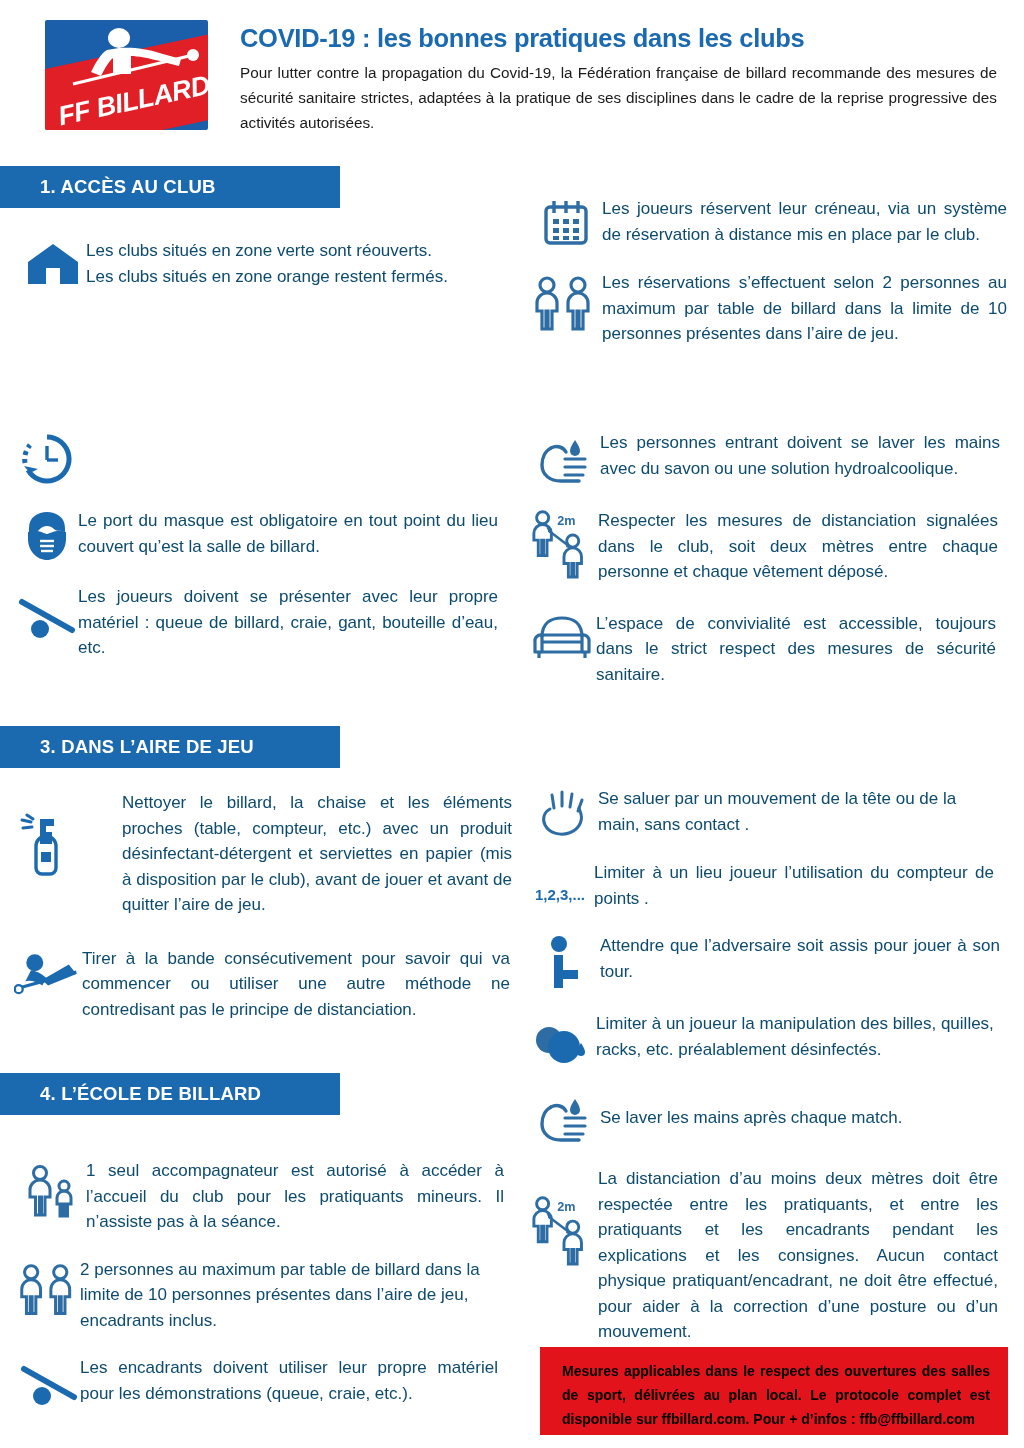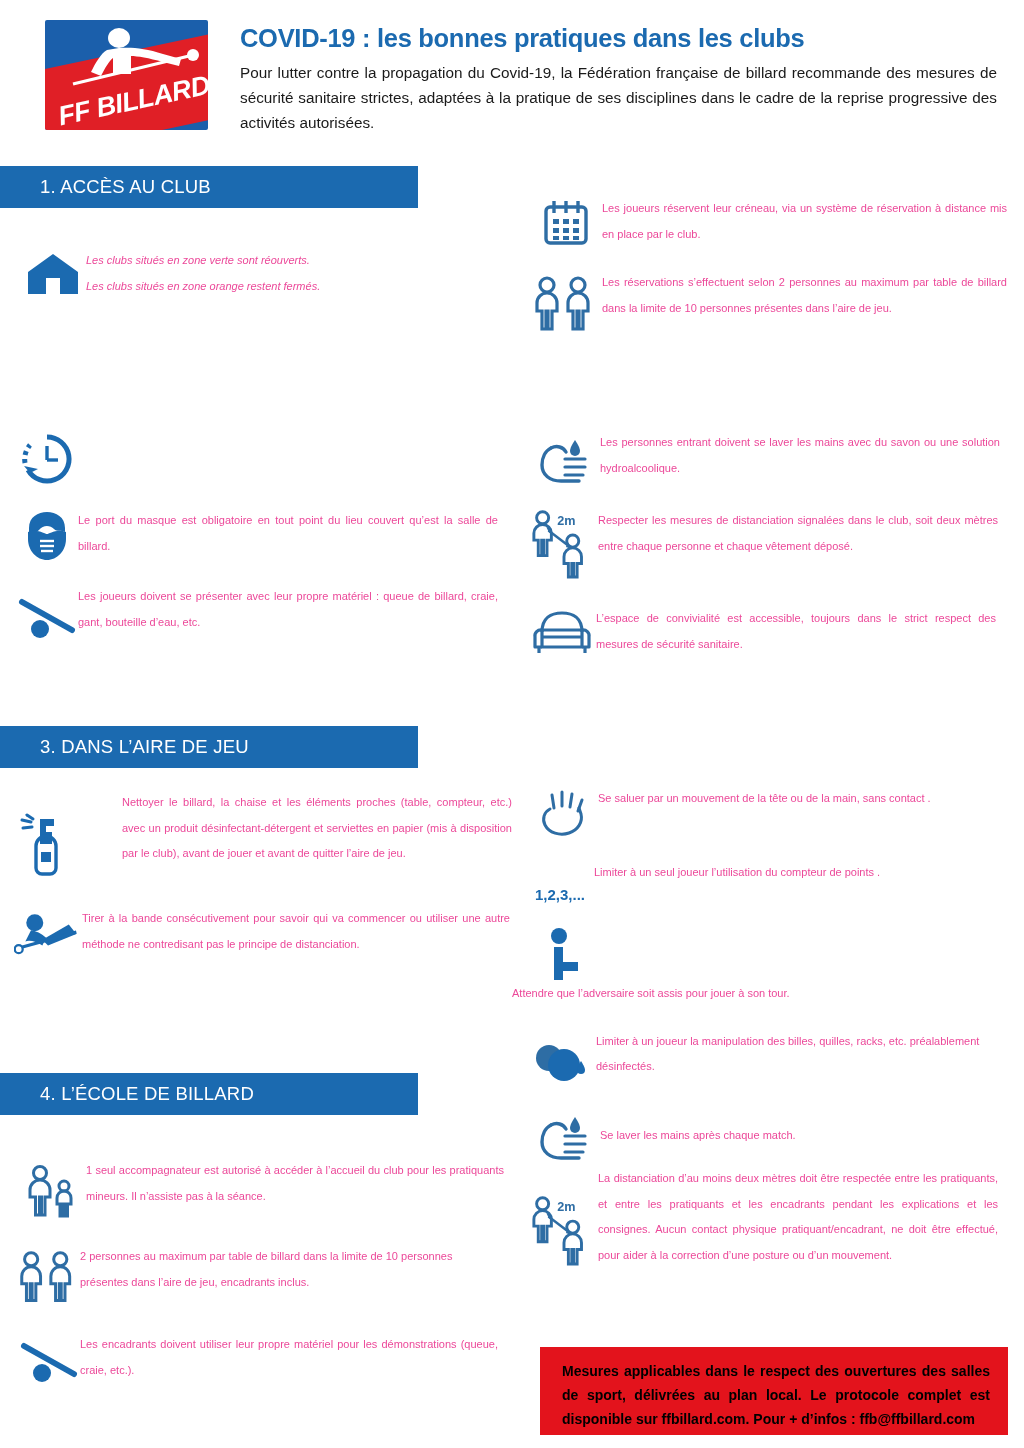--- a/index.html
+++ b/index.html
@@ -37,37 +37,37 @@
     font-size:25.5px;font-weight:bold;color:#1b6ab0;
     letter-spacing:-0.3px;
   }
   .head-sub{
     position:absolute;left:240px;top:60px;width:757px;
     font-size:15.3px;line-height:25px;text-align:justify;color:#1a1a1a;
   }
 
   
   .secbar{
-    position:absolute;left:0;width:418px;height:42px;
+    position:absolute;left:0;width:340px;height:42px;
     background:#1b6ab0;color:#ffffff;
-    font-size:18.5px;font-weight:normal;
+    font-size:18.5px;font-weight:bold;
     display:flex;align-items:center;
     padding-left:40px;box-sizing:border-box;
     letter-spacing:0.2px;
   }
 
   
   .col-left{position:absolute;left:0;width:512px;}
   .col-right{position:absolute;left:512px;width:512px;}
 
   .item{position:relative;display:flex;align-items:flex-start;margin-bottom:0;}
   .ico{flex:0 0 auto;display:flex;align-items:center;justify-content:center;}
   .txt{
-    font-size:11px;line-height:25.5px;text-align:justify;
-    color:#ec4899;
+    font-size:17px;line-height:25.5px;text-align:justify;
+    color:#0c4a6e;
   }
   .txt.nojust{text-align:left;}
 
   
   .redbox{
     position:absolute;left:540px;top:1347px;width:468px;height:88px;
     background:#e3131c;box-sizing:border-box;
     padding:12px 18px 10px 22px;
   }
   .redbox p{
@@ -101,21 +101,21 @@
     </div>
 
     <div class="head-title">COVID-19 : les bonnes pratiques dans les clubs</div>
     <div class="head-sub">Pour lutter contre la propagation du Covid-19, la Fédération française de billard recommande des mesures de sécurité sanitaire strictes, adaptées à la pratique de ses disciplines dans le cadre de la reprise progressive des activités autorisées.</div>
   </div>
 
   <div class="secbar" style="top:166px;">
     <span>1. ACCÈS AU CLUB</span>
   </div>
 
-  <div class="col-left" style="top:248px;font-style:italic;">
+  <div class="col-left" style="top:238px;">
     <div class="item">
       <div class="ico" style="width:66px;margin-left:20px;margin-top:2px;">
         <svg width="58" height="48" viewBox="0 0 58 48">
           <path d="M4 22 L29 4 L54 22 L54 44 L36 44 L36 28 L22 28 L22 44 L4 44 Z" fill="#1b6ab0"></path>
         </svg>
       </div>
       <div class="txt nojust" style="width:400px;white-space:pre-line;">Les clubs situés en zone verte sont réouverts.
 Les clubs situés en zone orange restent fermés.</div>
     </div>
   </div>
@@ -301,24 +301,24 @@
           </g>
         </svg>
       </div>
       <div class="txt nojust" style="width:400px;">Se saluer par un mouvement de la tête ou de la main, sans contact .</div>
     </div>
 
     <div class="item" style="margin-bottom:22px;">
       <div class="ico" style="width:68px;margin-left:14px;margin-top:26px;">
         <span class="ic-num">1,2,3,...</span>
       </div>
-      <div class="txt" style="width:400px;">Limiter à un seul joueur l’utilisation du compteur de points .</div>
-    </div>
-
-    <div class="item" style="margin-bottom:22px;flex-direction:column;">
+      <div class="txt" style="width:400px;">Limiter à un lieu joueur l’utilisation du compteur de points .</div>
+    </div>
+
+    <div class="item" style="margin-bottom:22px;">
       <div class="ico" style="width:68px;margin-left:20px;margin-top:2px;">
         <svg width="44" height="54" viewBox="0 0 44 54">
           <circle cx="15" cy="9" r="8" fill="#1b6ab0"></circle>
           <path d="M10 20 h9 v15 h15 v9 h-15 v9 h-9 z" fill="#1b6ab0"></path>
         </svg>
       </div>
       <div class="txt" style="width:400px;">Attendre que l’adversaire soit assis pour jouer à son tour.</div>
     </div>
 
     <div class="item" style="margin-bottom:22px;">

